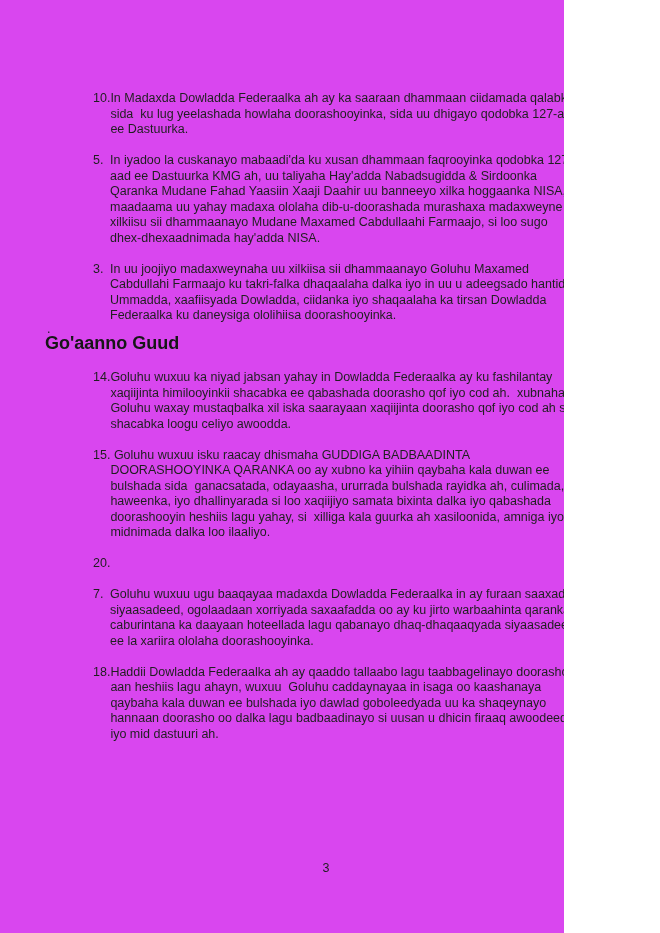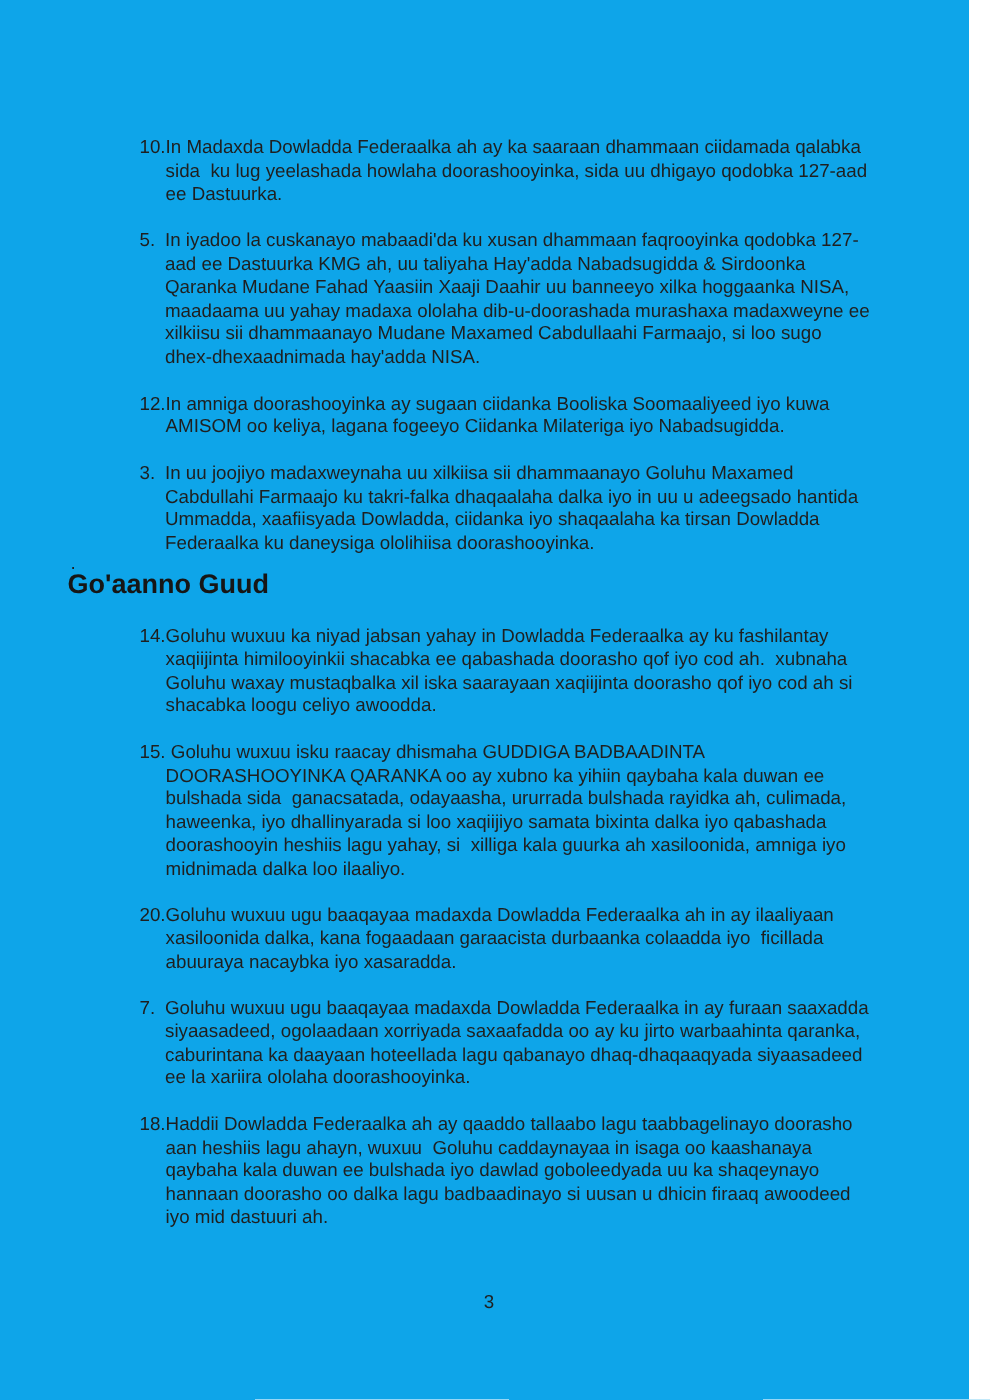--- a/index.html
+++ b/index.html
@@ -2,28 +2,29 @@
 <html><head>
 <meta charset="utf-8">
 <style>
   html, body {
     margin: 0;
     padding: 0;
     background: #ffffff;
   }
   .page {
     position: relative;
-    width: 646px;
+    width: 552px;
     height: 933px;
-    background: #0ea5e9;
+    background: #d946ef;
     font-family: "Liberation Sans", sans-serif;
     font-size: 12.5px;
     line-height: 15.5px;
     color: #1f1f1f;
     overflow: hidden;
+    padding-left: 12px;
   }
   .content {
     position: absolute;
     top: 91px;
     left: 0;
     width: 660px;
   }
   .list {
     padding-left: 93px;
   }
@@ -74,45 +75,40 @@
     <div class="list">
         <div class="item">
           <div class="num">10.</div>
           <div class="text">In Madaxda Dowladda Federaalka ah ay ka saaraan dhammaan ciidamada qalabka sida  ku lug yeelashada howlaha doorashooyinka, sida uu dhigayo qodobka 127-aad ee Dastuurka.</div>
         </div>
         <div class="item">
           <div class="num">5.</div>
           <div class="text">In iyadoo la cuskanayo mabaadi'da ku xusan dhammaan faqrooyinka qodobka 127-aad ee Dastuurka KMG ah, uu taliyaha Hay'adda Nabadsugidda &amp; Sirdoonka Qaranka Mudane Fahad Yaasiin Xaaji Daahir uu banneeyo xilka hoggaanka NISA, maadaama uu yahay madaxa ololaha dib-u-doorashada murashaxa madaxweyne ee xilkiisu sii dhammaanayo Mudane Maxamed Cabdullaahi Farmaajo, si loo sugo dhex-dhexaadnimada hay'adda NISA.</div>
         </div>
         <div class="item">
-          <div class="num">12.</div>
-          <div class="text">In amniga doorashooyinka ay sugaan ciidanka Booliska Soomaaliyeed iyo kuwa AMISOM oo keliya, lagana fogeeyo Ciidanka Milateriga iyo Nabadsugidda.</div>
-        </div>
-        <div class="item">
           <div class="num">3.</div>
           <div class="text">In uu joojiyo madaxweynaha uu xilkiisa sii dhammaanayo Goluhu Maxamed Cabdullahi Farmaajo ku takri-falka dhaqaalaha dalka iyo in uu u adeegsado hantida Ummadda, xaafiisyada Dowladda, ciidanka iyo shaqaalaha ka tirsan Dowladda Federaalka ku daneysiga ololihiisa doorashooyinka.</div>
         </div>
       </div>
 
     <div class="stray-mark">.</div>
 
     <h2 class="heading">Go'aanno Guud</h2>
 
     <div class="list">
         <div class="item">
           <div class="num">14.</div>
           <div class="text">Goluhu wuxuu ka niyad jabsan yahay in Dowladda Federaalka ay ku fashilantay xaqiijinta himilooyinkii shacabka ee qabashada doorasho qof iyo cod ah.  xubnaha Goluhu waxay mustaqbalka xil iska saarayaan xaqiijinta doorasho qof iyo cod ah si shacabka loogu celiyo awoodda.</div>
         </div>
         <div class="item">
           <div class="num">15.</div>
           <div class="text"> Goluhu wuxuu isku raacay dhismaha GUDDIGA BADBAADINTA DOORASHOOYINKA QARANKA oo ay xubno ka yihiin qaybaha kala duwan ee bulshada sida  ganacsatada, odayaasha, ururrada bulshada rayidka ah, culimada, haweenka, iyo dhallinyarada si loo xaqiijiyo samata bixinta dalka iyo qabashada doorashooyin heshiis lagu yahay, si  xilliga kala guurka ah xasiloonida, amniga iyo midnimada dalka loo ilaaliyo.</div>
         </div>
         <div class="item">
           <div class="num">20.</div>
-          <div class="text">Goluhu wuxuu ugu baaqayaa madaxda Dowladda Federaalka ah in ay ilaaliyaan xasiloonida dalka, kana fogaadaan garaacista durbaanka colaadda iyo  ficillada abuuraya nacaybka iyo xasaradda.</div>
         </div>
         <div class="item">
           <div class="num">7.</div>
           <div class="text">Goluhu wuxuu ugu baaqayaa madaxda Dowladda Federaalka in ay furaan saaxadda siyaasadeed, ogolaadaan xorriyada saxaafadda oo ay ku jirto warbaahinta qaranka, caburintana ka daayaan hoteellada lagu qabanayo dhaq-dhaqaaqyada siyaasadeed ee la xariira ololaha doorashooyinka.</div>
         </div>
         <div class="item">
           <div class="num">18.</div>
           <div class="text">Haddii Dowladda Federaalka ah ay qaaddo tallaabo lagu taabbagelinayo doorasho aan heshiis lagu ahayn, wuxuu  Goluhu caddaynayaa in isaga oo kaashanaya qaybaha kala duwan ee bulshada iyo dawlad goboleedyada uu ka shaqeynayo hannaan doorasho oo dalka lagu badbaadinayo si uusan u dhicin firaaq awoodeed iyo mid dastuuri ah.</div>
         </div>
       </div>

